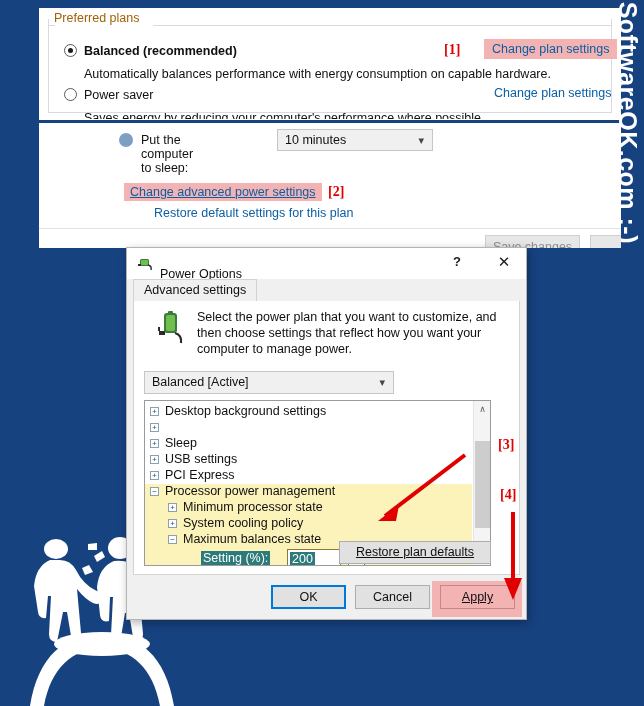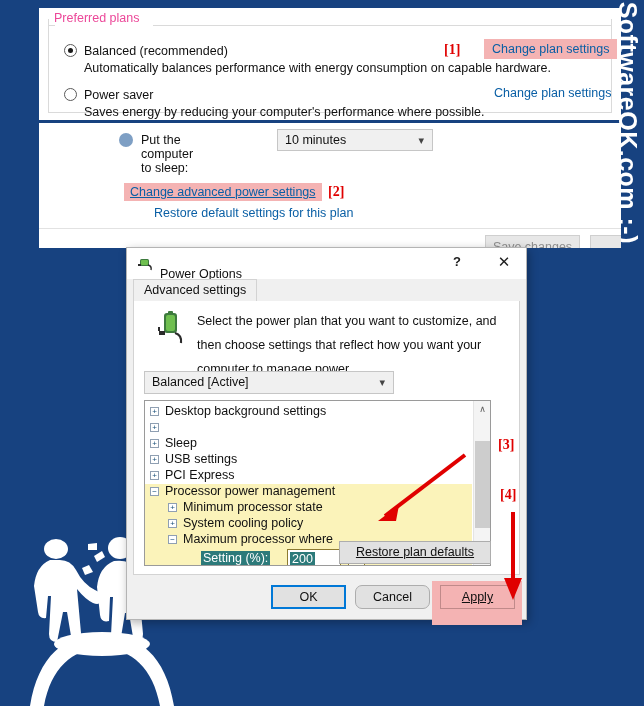--- a/index.html
+++ b/index.html
@@ -50,21 +50,21 @@
     right: 8px; bottom: 6px;
     border: 1px solid #dadada;
     border-top: none;
   }
   .group-title {
     position: absolute;
     left: 12px; top: 2px;
     background: #ffffff;
     padding: 0 5px 0 2px;
     font-size: 12.5px;
-    color: #ec4899;
+    color: #a16207;
     z-index: 3;
   }
   .group-top-left {
     position: absolute; left: 9px; top: 16px; width: 6px;
     border-top: 1px solid #dadada;
   }
   .group-top-right {
     position: absolute; left: 113px; top: 16px; right: 9px;
     border-top: 1px solid #dadada;
   }
@@ -81,24 +81,24 @@
   }
   .radio.on::after {
     content: "";
     position: absolute; left: 3px; top: 3px;
     width: 5px; height: 5px; border-radius: 50%;
     background: #1a1a1a;
   }
   .plan-label {
     font-size: 12.5px; color: #101010; margin-left: 7px;
   }
-  .plan-label.bold { font-weight: normal; }
+  .plan-label.bold { font-weight: bold; }
   .plan-desc {
     font-size: 12.5px; color: #101010;
-    margin-left: 20px; margin-top: 2px;
+    margin-left: 20px; margin-top: 8px;
   }
 
   .link {
     color: #0a5fa5;
     font-size: 12.5px;
     cursor: pointer;
   }
   .hl-pink { background: #f4b3b3; }
 
   .marker {
@@ -209,21 +209,21 @@
   .dlg-body {
     position: absolute;
     left: 6px; top: 53px; right: 6px; bottom: 44px;
     background: #ffffff;
     border: 1px solid #d3d3d3;
     border-top: none;
   }
   .batt-ico { position: absolute; left: 22px; top: 10px; width: 30px; height: 34px; }
   .intro {
     position: absolute; left: 63px; top: 8px; right: 16px;
-    font-size: 12.5px; color: #101010; line-height: 24px;
+    font-size: 12.5px; color: #101010; line-height: 16px;
   }
 
   .plan-combo {
     position: absolute; left: 10px; top: 70px;
     width: 250px; height: 23px;
   }
 
   .treebox {
     position: absolute; left: 10px; top: 99px;
     width: 347px; height: 166px;
@@ -323,21 +323,21 @@
   .fbtn {
     position: absolute; top: 10px;
     width: 75px; height: 24px;
     font-size: 12.5px; color: #101010;
     text-align: center; line-height: 22px;
     border: 1px solid #adadad;
     background: #e1e1e1;
     cursor: pointer;
   }
   .fbtn.default { border: 2px solid #0078d7; background: #e1e1e1; line-height: 20px; }
-  .fbtn.apply-wrap { border: none; background: #f4b3b3; width: 90px; top: 6px; height: 44px; }
+  .fbtn.apply-wrap { border: none; background: #f4b3b3; width: 90px; top: 6px; height: 36px; }
   .apply-inner {
     position: absolute; left: 8px; top: 4px;
     width: 75px; height: 24px;
     border: 1px solid #c08a8a;
     background: #f4b3b3;
     line-height: 22px;
   }
 
   
   .ovl { position: absolute; inset: 0; pointer-events: none; }
@@ -464,21 +464,21 @@
             <div class="t-row lvl1 hl">
               <span class="t-box">+</span>
               <span class="t-lbl">Minimum processor state</span>
             </div>
             <div class="t-row lvl1 hl">
               <span class="t-box">+</span>
               <span class="t-lbl">System cooling policy</span>
             </div>
             <div class="t-row lvl1 hl">
               <span class="t-box">−</span>
-              <span class="t-lbl">Maximum processor where</span>
+              <span class="t-lbl">Maximum balances state</span>
             </div>
             <div class="setting-row">
               <span class="setting-lbl">Setting (%):</span>
               <span class="spin-field">
                 <span class="spin-val">200</span>
               </span>
               <span class="spin-btns">
                 <div>▲</div>
                 <div>▼</div>
               </span>
@@ -490,21 +490,21 @@
           <div class="sb-thumb"></div>
           <div class="sb-arrow sb-down">∨</div>
         </div>
       </div>
 
       <div class="restore-btn"><span class="u">Restore plan defaults</span></div>
     </div>
 
     <div class="dlg-footer">
       <div class="fbtn default" style="left:144px;">OK</div>
-      <div class="fbtn" style="left:228px;border-radius:7px;">Cancel</div>
+      <div class="fbtn" style="left:228px;">Cancel</div>
       <div class="fbtn apply-wrap" style="left:305px;">
         <div class="apply-inner"><span class="u">Apply</span></div>
       </div>
     </div>
   </div>
 
   <svg class="ovl" viewBox="0 0 644 706">
 
     <g>
       <line x1="465" y1="455" x2="385" y2="516" stroke="#e00000" stroke-width="4"></line>

